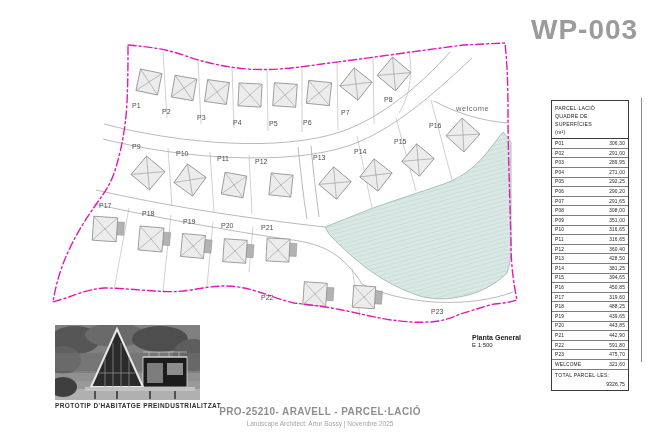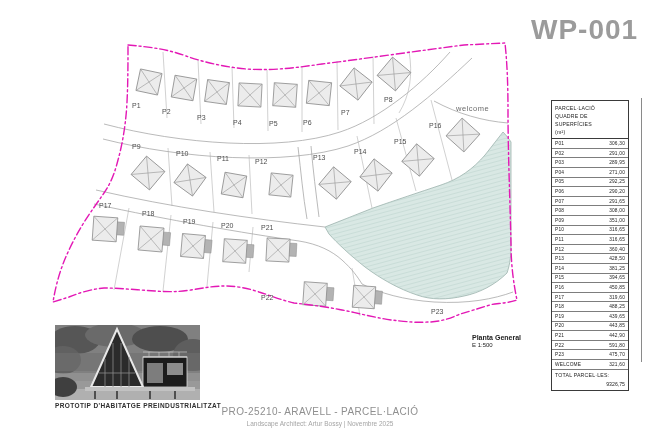--- a/index.html
+++ b/index.html
@@ -46,29 +46,29 @@
   .scale-title{font-size:7px;font-weight:bold;}
   .scale-value{font-size:6px;margin-top:1px;}
   
   .photo{position:absolute;left:55px;top:325px;width:145px;height:75px;}
   .photo-caption{
     position:absolute;left:55px;top:402px;width:240px;
     font-size:6.5px;font-weight:600;letter-spacing:0.4px;color:#2e2e2e;
   }
   
   .footer{position:absolute;left:170px;top:406px;width:300px;text-align:center;}
-  .footer-title{font-size:10px;font-weight:normal;letter-spacing:0.4px;color:#8f8f8f;}
+  .footer-title{font-size:10px;font-weight:bold;letter-spacing:0.4px;color:#8f8f8f;}
   .footer-subtitle{font-size:6.5px;color:#a5a5a5;margin-top:3px;}
 </style>
 </head>
 <body>
 
 <div class="page">
 
-  <div class="sheet-code">WP-001</div>
+  <div class="sheet-code">WP-003</div>
 
   <svg id="plan" class="plan" width="650" height="438" viewBox="0 0 650 438">
     <defs>
       <pattern id="hatch" width="4" height="4" patternUnits="userSpaceOnUse" patternTransform="rotate(75)">
         <line x1="0" y1="0" x2="0" y2="4" stroke="#b9d2cc" stroke-width="1"></line>
       </pattern>
     </defs>
 
     <g>
       <path class="greenzone" d="M503,132 C507,136 509,139 511,142 L511,247 C511,259 509,267 507,273 C495,285 479,293 464,296 C447,300 431,300 417,295 C399,289 381,279 365,267 C351,256 337,243 329,234 L325,227 C341,221 357,214 373,208 C396,200 420,192 441,185 C459,179 473,169 485,155 Z"></path>

